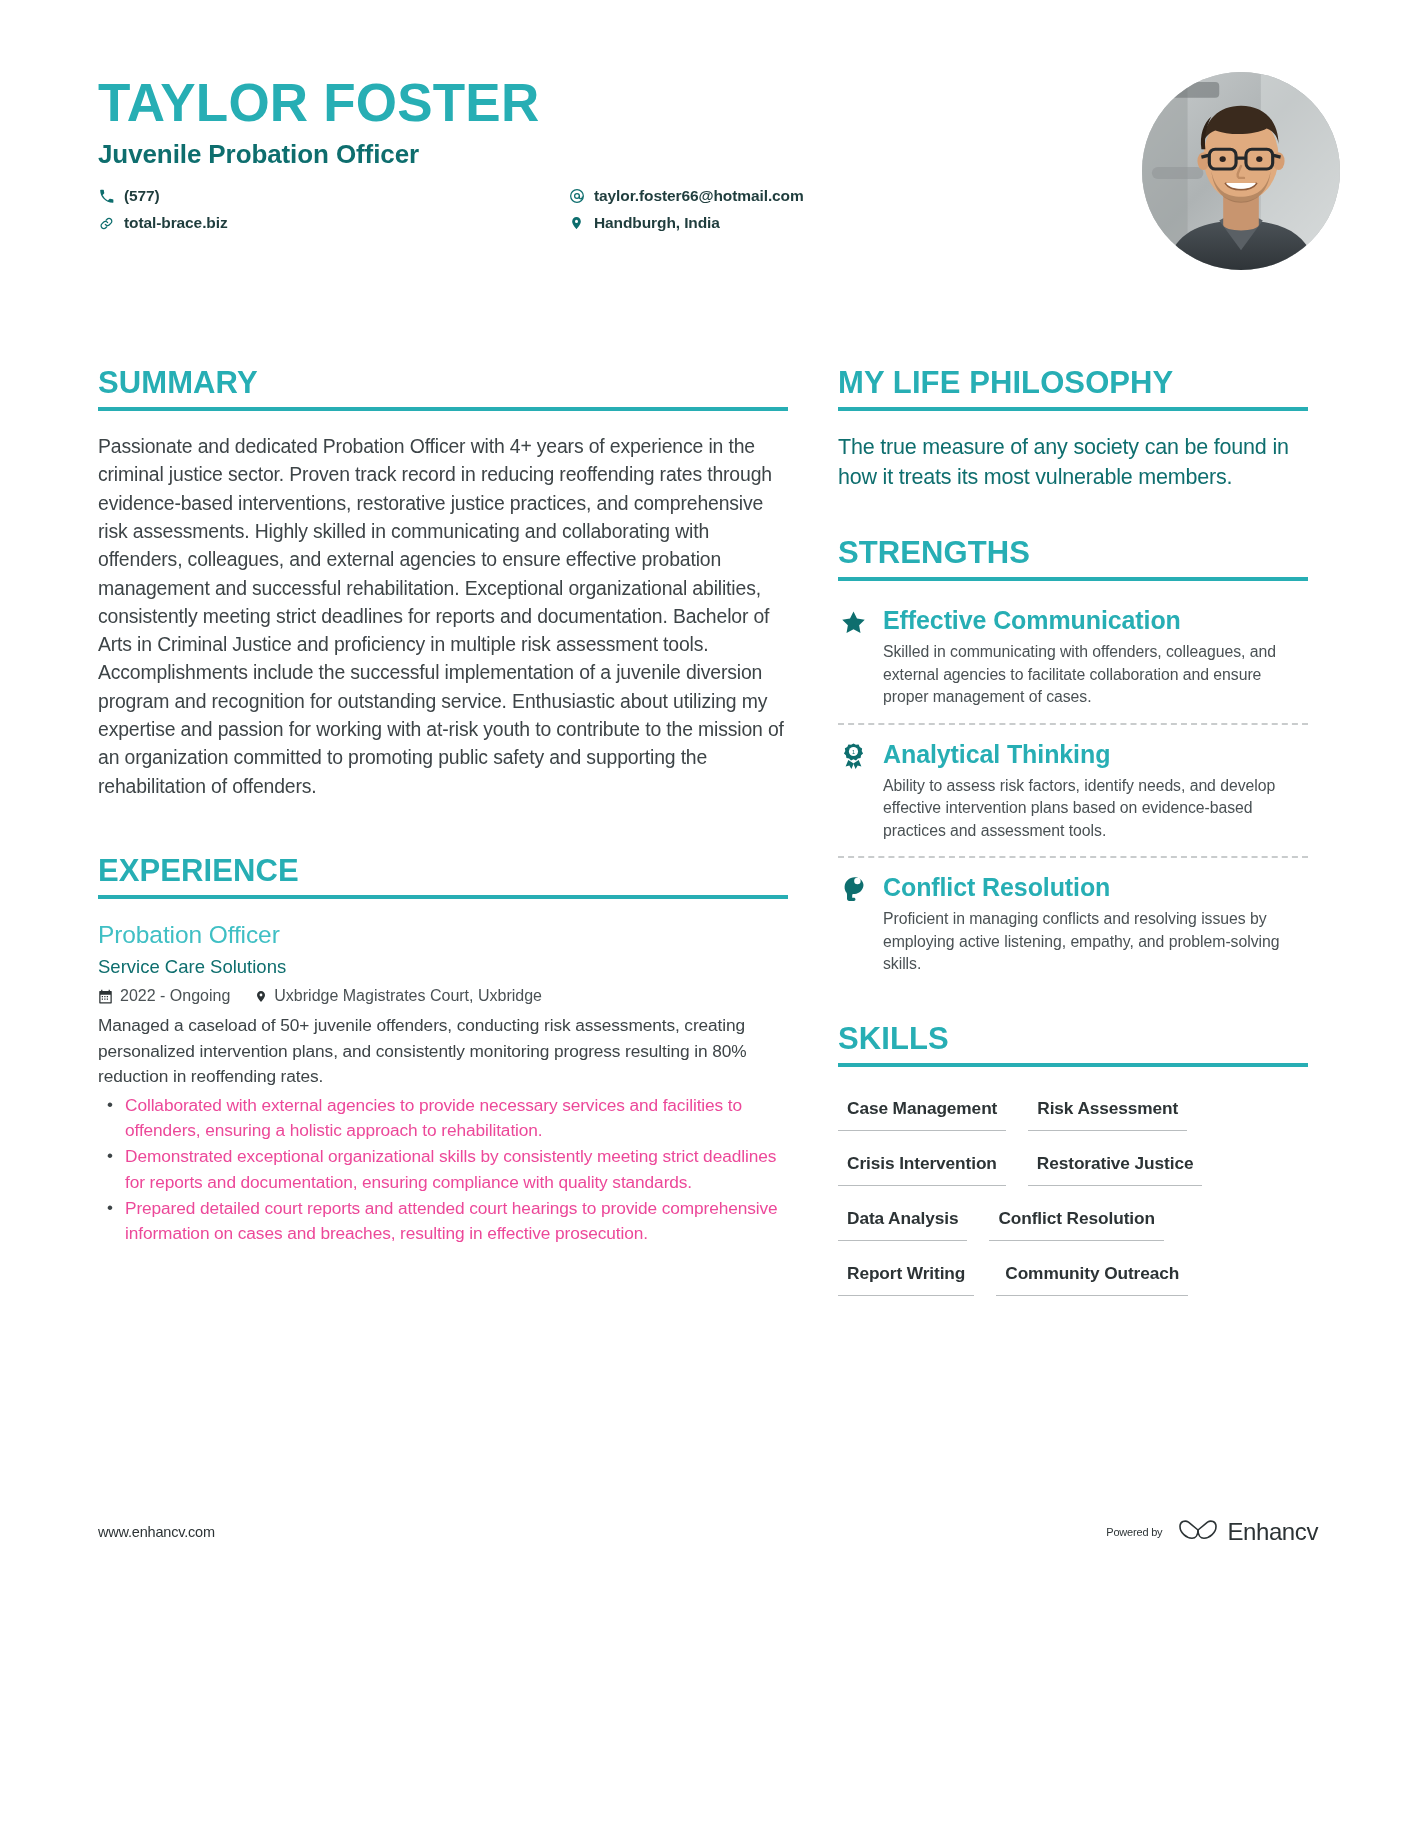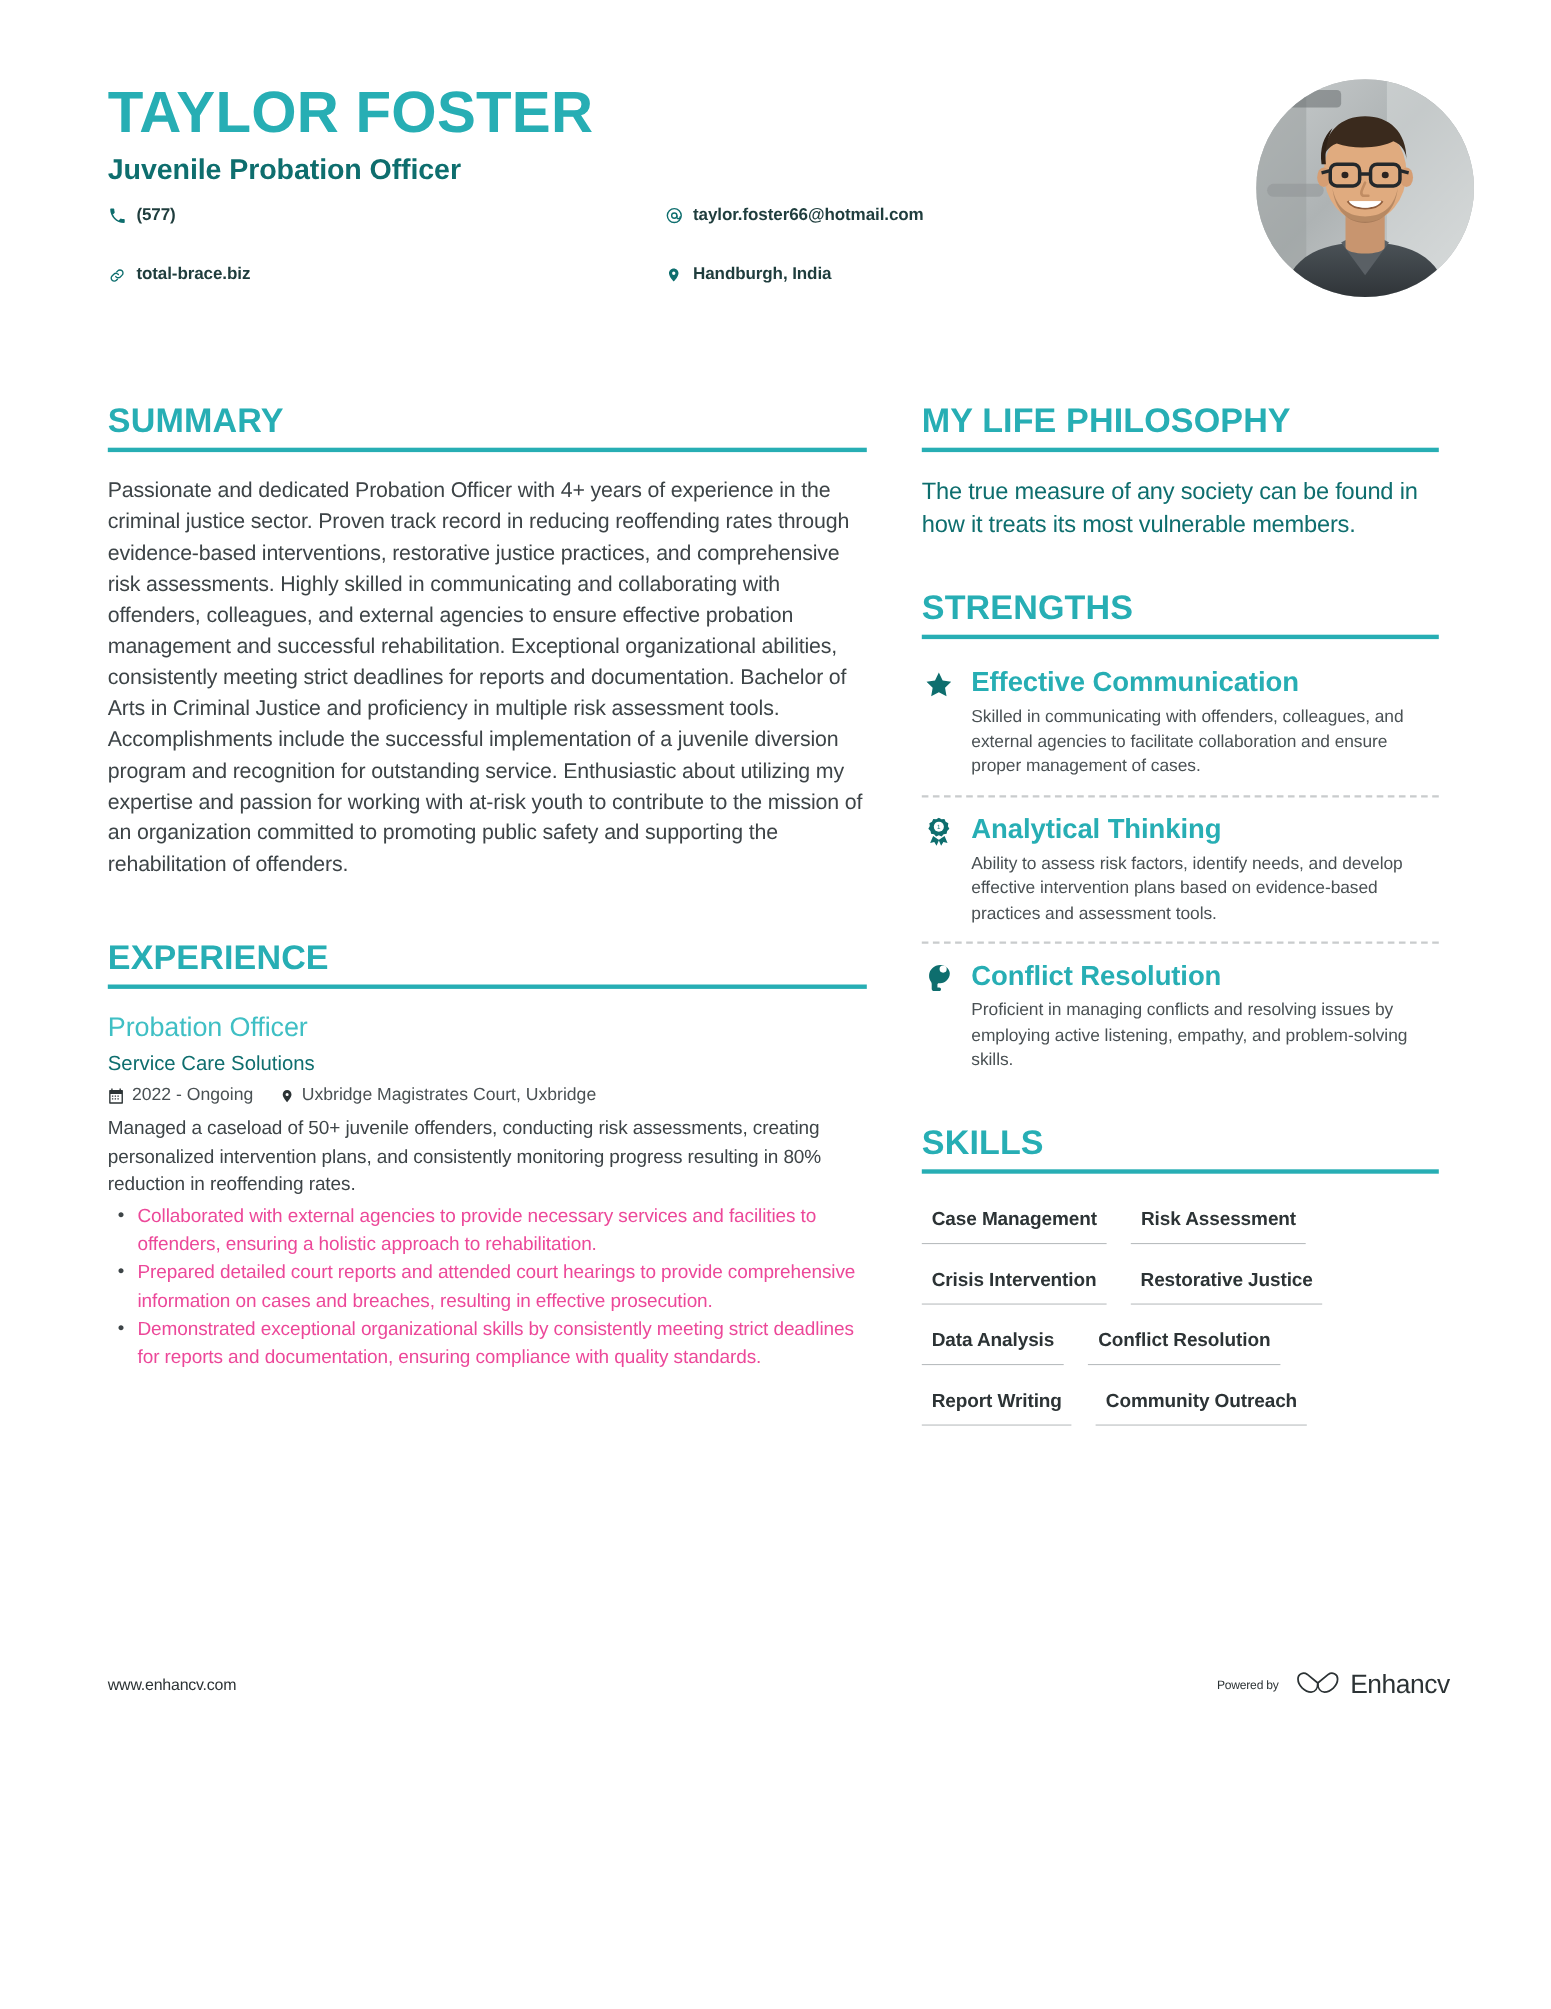--- a/index.html
+++ b/index.html
@@ -40,21 +40,20 @@
     color: #0E6E6E;
     margin-top: 9px;
     letter-spacing: -0.1px;
   }
   .contacts {
     margin-top: 17px;
     display: grid;
     grid-template-columns: 470px auto;
     row-gap: 9px;
     max-width: 780px;
-    gap: 36px;
   }
   .contact {
     display: flex;
     align-items: center;
     gap: 9px;
     font-size: 15.5px;
     font-weight: 700;
     color: #1f3d3d;
     letter-spacing: -0.1px;
   }
@@ -391,22 +390,22 @@
                 <svg width="12" height="15" viewBox="0 0 24 24" fill="currentColor">
                   <path d="M12 1C7.6 1 4 4.6 4 9c0 5.8 8 14 8 14s8-8.2 8-14c0-4.4-3.6-8-8-8zm0 10.8A2.8 2.8 0 1 1 12 6.2a2.8 2.8 0 0 1 0 5.6z"></path>
                 </svg>
               </span>
               <span>Uxbridge Magistrates Court, Uxbridge</span>
             </span>
           </div>
           <div class="exp-desc">Managed a caseload of 50+ juvenile offenders, conducting risk assessments, creating personalized intervention plans, and consistently monitoring progress resulting in 80% reduction in reoffending rates.</div>
           <ul class="exp-bullets">
             <li>Collaborated with external agencies to provide necessary services and facilities to offenders, ensuring a holistic approach to rehabilitation.</li>
+            <li>Demonstrated exceptional organizational skills by consistently meeting strict deadlines for reports and documentation, ensuring compliance with quality standards.</li>
             <li>Prepared detailed court reports and attended court hearings to provide comprehensive information on cases and breaches, resulting in effective prosecution.</li>
-            <li>Demonstrated exceptional organizational skills by consistently meeting strict deadlines for reports and documentation, ensuring compliance with quality standards.</li>
           </ul>
         </div>
       </div>
 
     </div>
 
     <div class="col-right">
 
       <div class="section">
         <div class="section-title">MY LIFE PHILOSOPHY</div>

